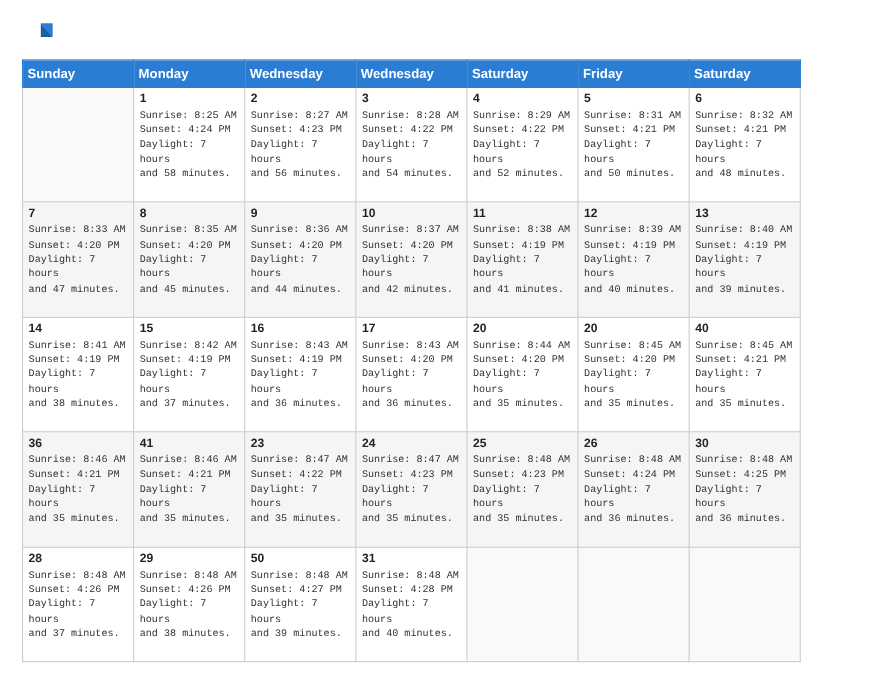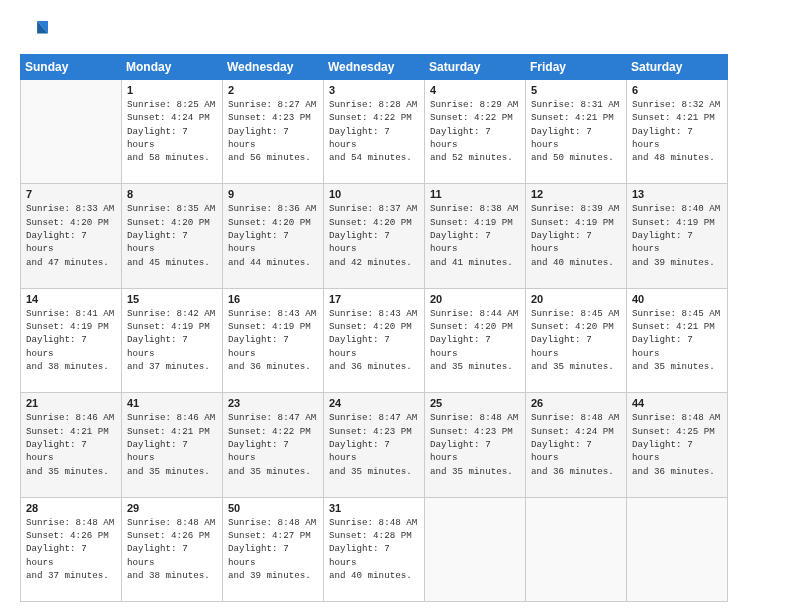--- a/index.html
+++ b/index.html
@@ -214,21 +214,21 @@
             <span class="day-num">20</span>
             <div class="day-info">Sunrise: 8:45 AM<br>Sunset: 4:20 PM<br>Daylight: 7 hours<br>and 35 minutes.</div>
           </td>
           <td>
             <span class="day-num">40</span>
             <div class="day-info">Sunrise: 8:45 AM<br>Sunset: 4:21 PM<br>Daylight: 7 hours<br>and 35 minutes.</div>
           </td>
         </tr>
         <tr class="row-shade">
           <td>
-            <span class="day-num">21</span>
+            <span class="day-num">36</span>
             <div class="day-info">Sunrise: 8:46 AM<br>Sunset: 4:21 PM<br>Daylight: 7 hours<br>and 35 minutes.</div>
           </td>
           <td>
             <span class="day-num">41</span>
             <div class="day-info">Sunrise: 8:46 AM<br>Sunset: 4:21 PM<br>Daylight: 7 hours<br>and 35 minutes.</div>
           </td>
           <td>
             <span class="day-num">23</span>
             <div class="day-info">Sunrise: 8:47 AM<br>Sunset: 4:22 PM<br>Daylight: 7 hours<br>and 35 minutes.</div>
           </td>
@@ -238,21 +238,21 @@
           </td>
           <td>
             <span class="day-num">25</span>
             <div class="day-info">Sunrise: 8:48 AM<br>Sunset: 4:23 PM<br>Daylight: 7 hours<br>and 35 minutes.</div>
           </td>
           <td>
             <span class="day-num">26</span>
             <div class="day-info">Sunrise: 8:48 AM<br>Sunset: 4:24 PM<br>Daylight: 7 hours<br>and 36 minutes.</div>
           </td>
           <td>
-            <span class="day-num">44</span>
+            <span class="day-num">30</span>
             <div class="day-info">Sunrise: 8:48 AM<br>Sunset: 4:25 PM<br>Daylight: 7 hours<br>and 36 minutes.</div>
           </td>
         </tr>
         <tr>
           <td>
             <span class="day-num">28</span>
             <div class="day-info">Sunrise: 8:48 AM<br>Sunset: 4:26 PM<br>Daylight: 7 hours<br>and 37 minutes.</div>
           </td>
           <td>
             <span class="day-num">29</span>

